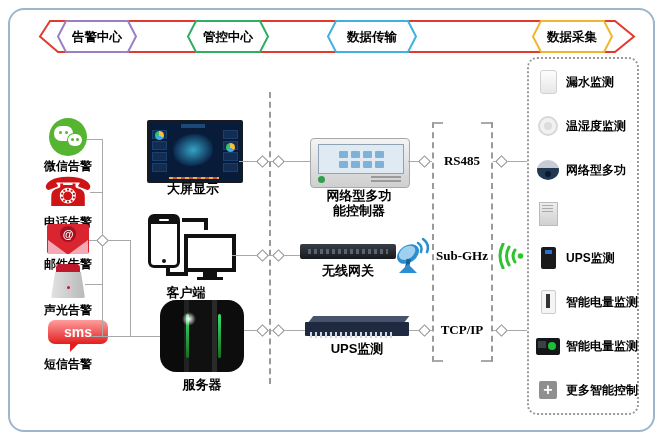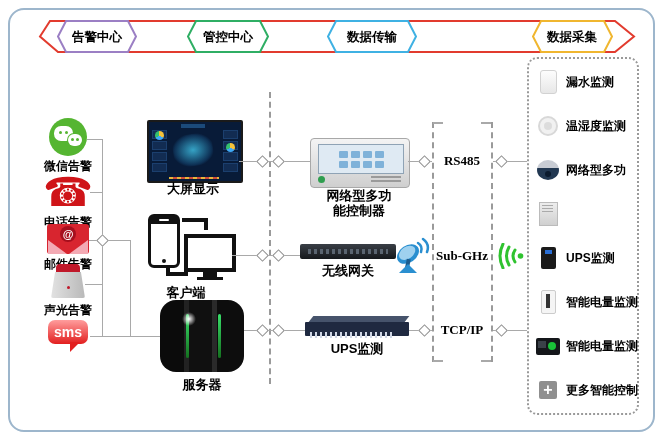--- a/index.html
+++ b/index.html
@@ -29,21 +29,21 @@
   .envelope .fl.l{left:1px;border-right:19px solid transparent;}
   .envelope .fl.r{right:1px;border-left:19px solid transparent;}
   .envelope .at{position:absolute;left:13px;top:2px;width:16px;height:16px;border-radius:50%;background:#a60f1d;
                 color:#fff;font-size:11px;font-weight:bold;text-align:center;line-height:16px;}
   .siren{position:relative;width:34px;height:36px;}
   .siren .top{position:absolute;left:5px;top:0;width:24px;height:9px;background:#c0182a;border-radius:4px 4px 0 0;}
   .siren .body{position:absolute;left:0;top:8px;width:34px;height:26px;background:linear-gradient(90deg,#e2e2e2,#b9b9b9);
                clip-path:polygon(12% 0,88% 0,100% 100%,0 100%);border-radius:2px;}
   .siren .dot{position:absolute;left:16px;top:22px;width:3px;height:3px;background:#c0182a;border-radius:50%;}
   .smsbub{position:relative;width:40px;height:34px;}
-  .smsbub .r{position:absolute;left:0;top:0;width:40px;height:24px;border-radius:7px;
+  .smsbub .r{position:absolute;left:0;top:0;width:60px;height:24px;border-radius:7px;
              background:linear-gradient(#ff9d9d,#e21f1f);color:#fff;font-weight:bold;font-size:14px;
              text-align:center;line-height:24px;}
   .smsbub .t{position:absolute;left:22px;top:22px;width:0;height:0;border-top:10px solid #e21f1f;border-right:10px solid transparent;}
   
   .bigscreen{position:absolute;left:147px;top:120px;width:92px;height:59px;background:#081b38;
              border:2px solid #1a1a1a;border-radius:2px;}
   .bigscreen .title{position:absolute;left:32px;top:2px;width:24px;height:4px;background:#1b4a7a;}
   .bigscreen .colL,.bigscreen .colR{position:absolute;top:8px;display:flex;flex-direction:column;gap:2px;}
   .bigscreen .colL{left:3px;} .bigscreen .colR{right:3px;}
   .bigscreen .tile{width:15px;height:9px;background:#122c52;border:1px solid #1b3f6e;box-sizing:border-box;}
@@ -182,20 +182,21 @@
     <div class="cap">声光告警</div>
   </div>
 
   <div class="alarm" style="top:320px;">
     <div class="icon-wrap">
         <div class="smsbub">
       <div class="r">sms</div>
           <div class="t"></div>
     </div>
       </div>
+    <div class="cap">短信告警</div>
   </div>
 
   <div class="line-h" style="left:87px;top:139px;width:15px;"></div>
   <div class="line-h" style="left:90px;top:192px;width:12px;"></div>
   <div class="line-h" style="left:89px;top:240px;width:10px;"></div>
   <div class="line-h" style="left:85px;top:284px;width:17px;"></div>
   <div class="line-h" style="left:90px;top:336px;width:72px;"></div>
   <div class="line-v" style="left:102px;top:139px;height:197px;"></div>
   <div class="diamond" style="left:98px;top:236px;"></div>
   <div class="line-h" style="left:107px;top:240px;width:24px;"></div>

